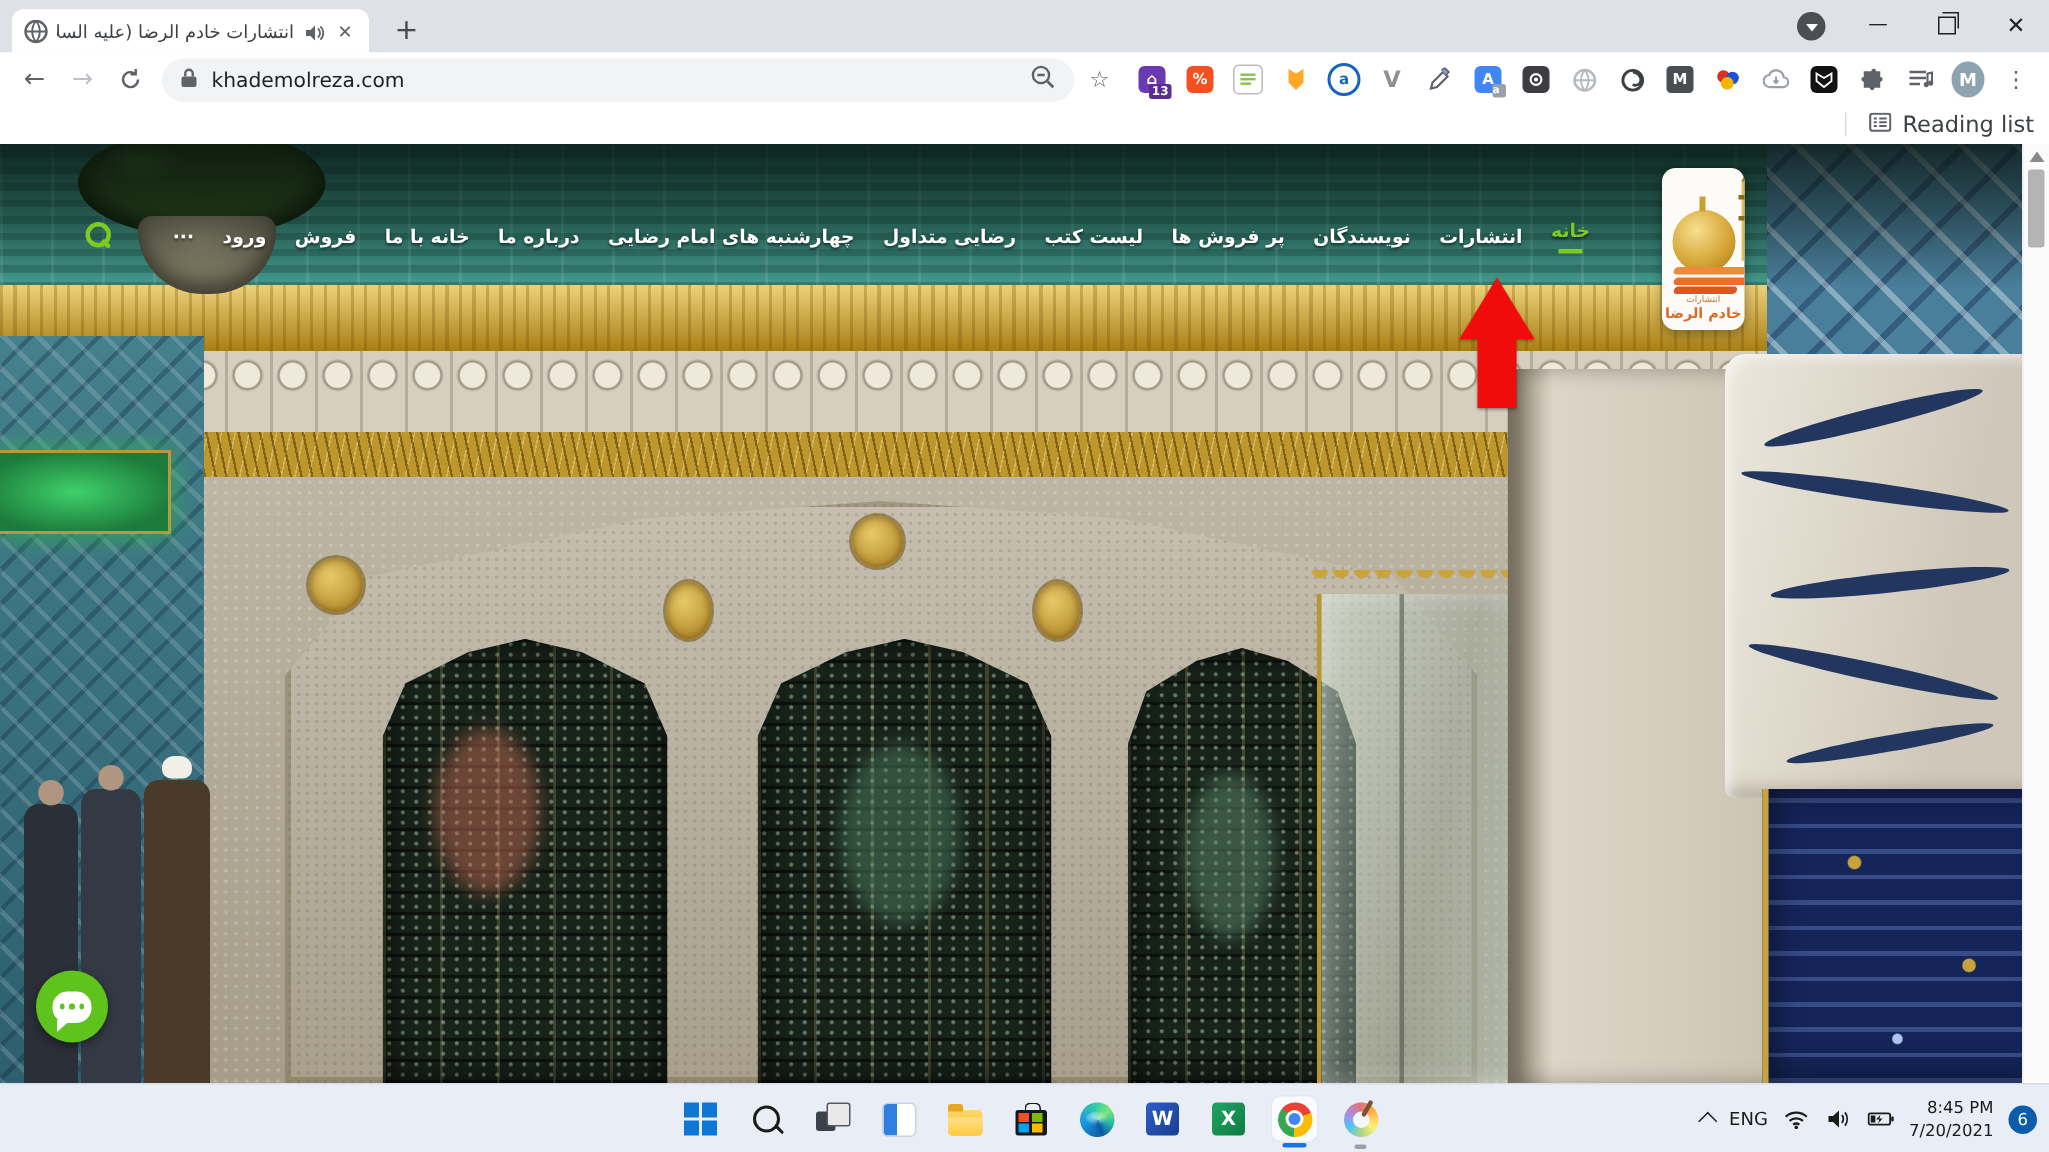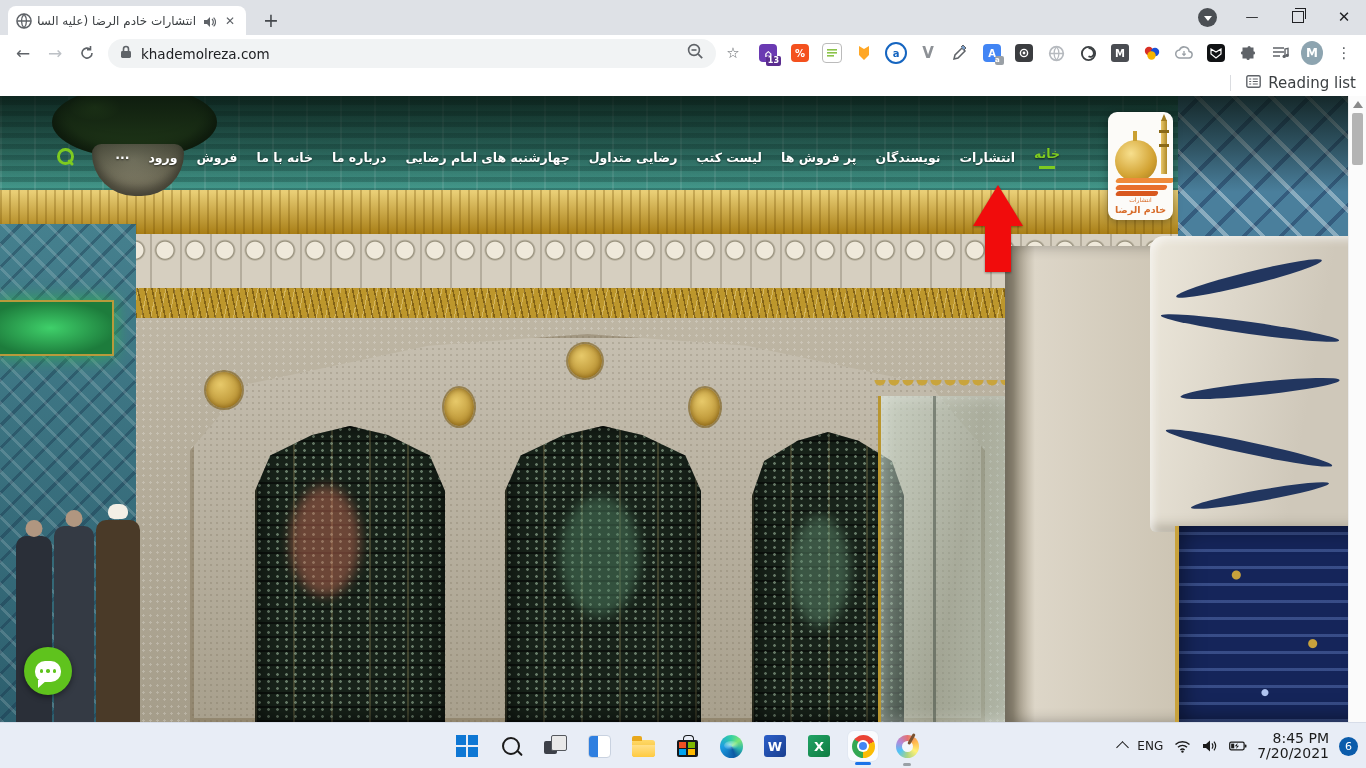--- a/index.html
+++ b/index.html
@@ -137,21 +137,21 @@
   
   .site-nav{position:absolute;right:306px;top:50px;display:flex;direction:rtl;align-items:center;gap:19px;color:#fff;font-size:12.5px;font-weight:bold;white-space:nowrap;text-shadow:0 1px 2px rgba(0,0,0,.6);}
   .nav-item{cursor:pointer;text-align:center;}
   .nav-item.active{color:#7ecb20;}
   .nav-item.active::after{content:"";display:block;width:16px;height:3px;background:#7ecb20;margin:5px auto 0;}
   .search-fab{margin-right:22px;width:20px;height:20px;position:relative;}
   .search-fab .lens{width:11px;height:11px;border:3.2px solid #7ecb20;border-radius:50%;}
   .search-fab .stem{position:absolute;left:13px;top:13px;width:7px;height:3.4px;background:#7ecb20;border-radius:2px;transform:rotate(45deg);}
 
   
-  .logo-card{position:absolute;left:1108px;top:16px;width:65px;height:108px;background:#fcfbf8;border-radius:9px;box-shadow:0 2px 8px rgba(0,0,0,.35);overflow:hidden;}
+  .logo-card{position:absolute;left:1108px;top:16px;width:55px;height:108px;background:#fcfbf8;border-radius:9px;box-shadow:0 2px 8px rgba(0,0,0,.35);overflow:hidden;}
   .dome{position:absolute;left:7px;top:28px;width:42px;height:42px;border-radius:50%;background:radial-gradient(circle at 38% 32%,#f7df8d,#d2a232 60%,#9e741a);}
   .dome::before{content:"";position:absolute;left:18px;top:-9px;width:4px;height:10px;background:#caa032;}
   .minaret{position:absolute;left:53px;top:8px;width:6px;height:54px;background:linear-gradient(90deg,#e8c76a,#b08a28);}
   .minaret::before{content:"";position:absolute;left:-2px;top:10px;width:10px;height:3px;background:#8a6a1a;box-shadow:0 14px 0 #8a6a1a;}
   .minaret::after{content:"";position:absolute;left:0px;top:-6px;width:0;height:0;border-left:3px solid transparent;border-right:3px solid transparent;border-bottom:7px solid #9e7a20;}
   .waves{position:absolute;left:8px;top:66px;width:58px;height:20px;}
   .wave{height:4.5px;border-radius:3px;margin-bottom:2px;background:#ef8a3a;transform:skewX(-18deg);}
   .wave:nth-child(2){background:#e86f2c;width:88%;}
   .wave:nth-child(3){background:#d8581f;width:72%;}
   .logo-t1{position:absolute;left:0;top:84px;width:100%;text-align:center;font-size:6px;color:#d86c2a;}
@@ -204,21 +204,21 @@
   .chrome-ball{width:23px;height:23px;border-radius:50%;background:conic-gradient(from -50deg,#ea4335 0 115deg,#fbbc05 115deg 235deg,#34a853 235deg 360deg);position:relative;}
   .chrome-ball::before{content:"";position:absolute;left:5.5px;top:5.5px;width:12px;height:12px;border-radius:50%;background:#fff;}
   .chrome-ball::after{content:"";position:absolute;left:7.5px;top:7.5px;width:8px;height:8px;border-radius:50%;background:#4285f4;}
   .paint{width:23px;height:23px;border-radius:50%;background:conic-gradient(#e57373,#ffb74d,#fff176,#aed581,#4fc3f7,#b388d9,#e57373);position:relative;}
   .paint::before{content:"";position:absolute;left:6px;top:6px;width:11px;height:11px;border-radius:50%;background:#f4f7fb;}
   .paint::after{content:"";position:absolute;left:14px;top:-2px;width:3px;height:12px;background:#7a5230;border-radius:2px;transform:rotate(30deg);}
 
   .tray{position:absolute;right:8px;top:0;height:46px;display:flex;align-items:center;gap:10px;color:#1b1b1b;}
   .chev-up{width:8px;height:8px;border-left:1.8px solid #1b1b1b;border-top:1.8px solid #1b1b1b;transform:rotate(45deg);margin-top:3px;}
   .lang{font-size:12px;}
-  .clockbox{text-align:right;font-size:14px;line-height:15px;}
+  .clockbox{text-align:right;font-size:11px;line-height:15px;}
   .noti{width:19px;height:19px;border-radius:50%;background:#0b5cab;color:#fff;font-size:11px;display:flex;align-items:center;justify-content:center;}
   .trayicon{width:18px;height:16px;display:flex;align-items:center;justify-content:center;}
 </style>
 </head>
 <body>
 
 <div class="screen">
 
   <div class="titlebar">
     <div class="tab">

